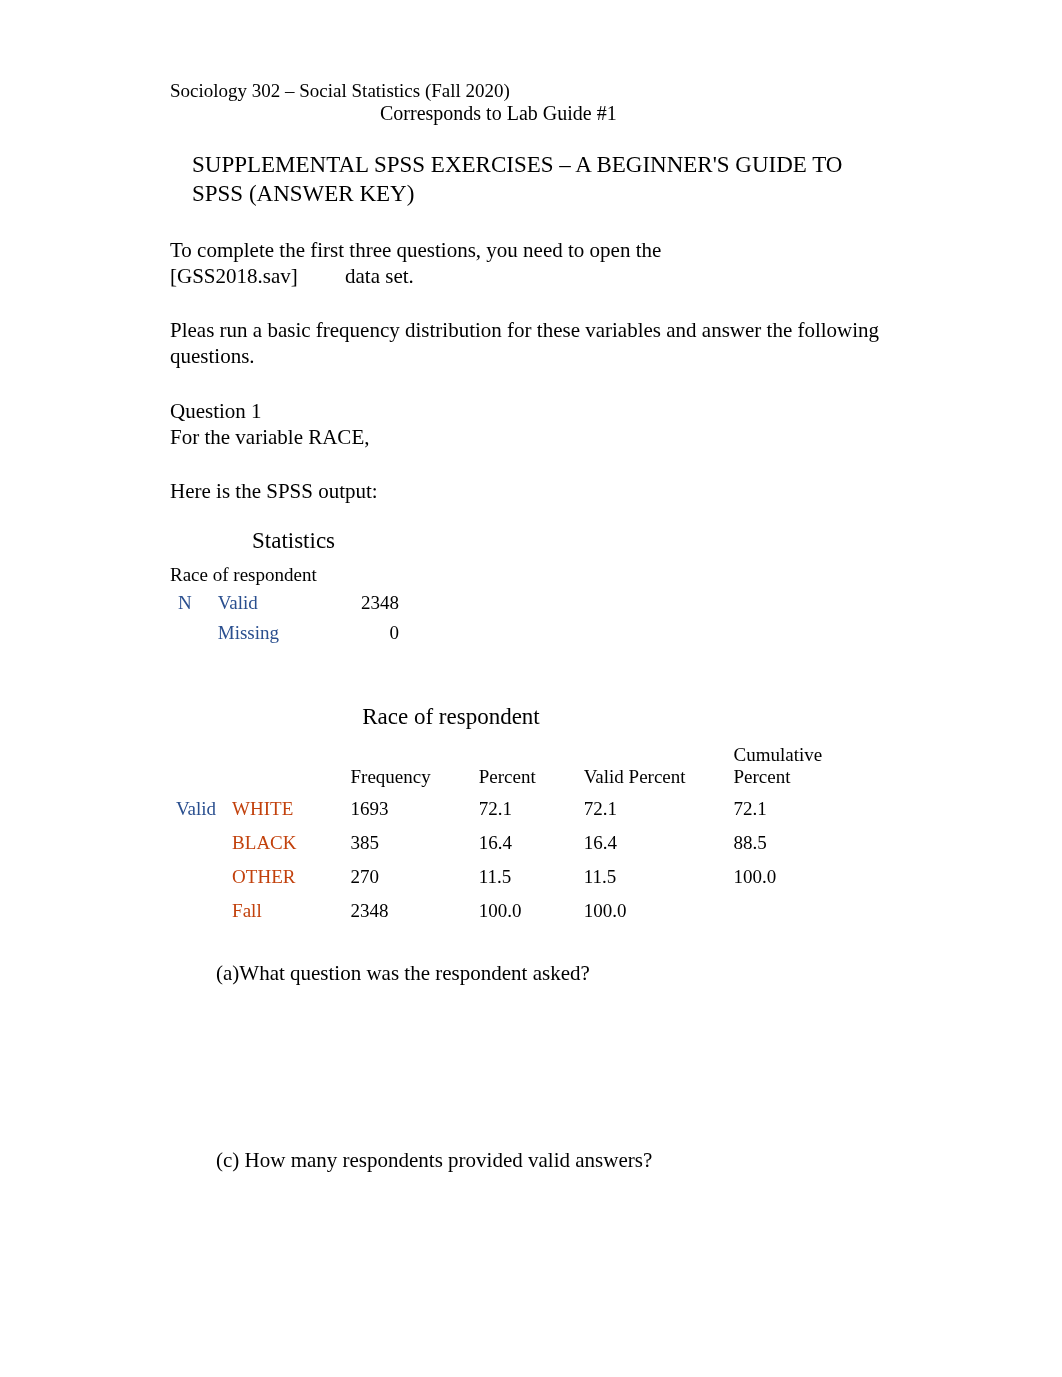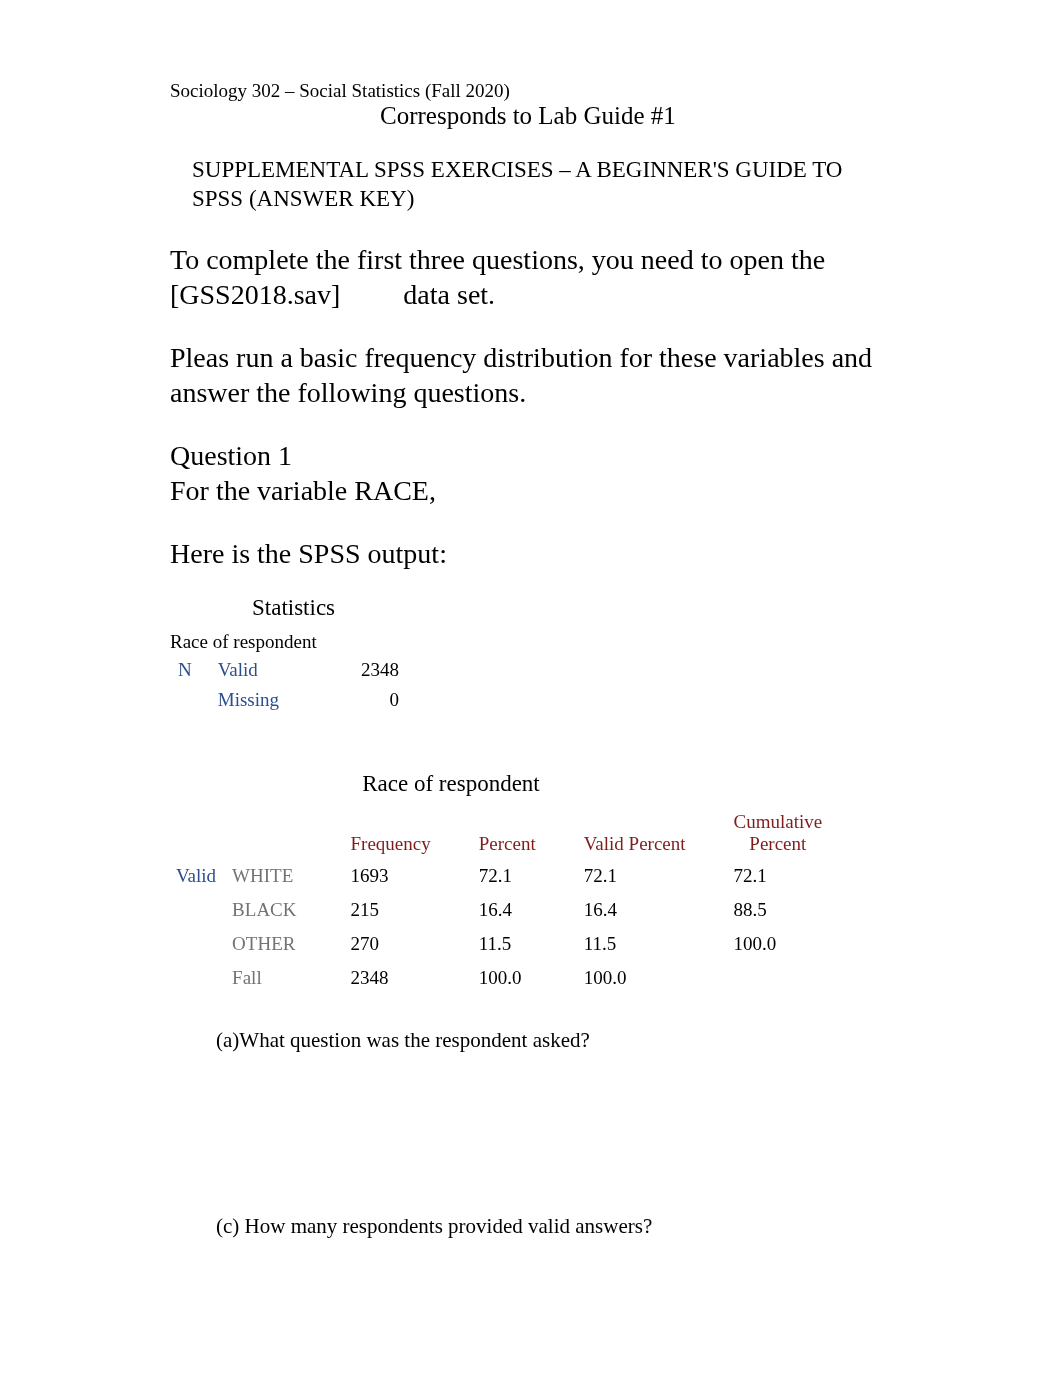--- a/index.html
+++ b/index.html
@@ -14,37 +14,37 @@
     width: 1062px;
     min-height: 1377px;
     padding: 80px 170px 60px 170px;
     box-sizing: border-box;
     position: relative;
   }
   .header-line1 {
     font-size: 19px;
   }
   .header-line2 {
-    font-size: 25px;
+    font-size: 20px;
     padding-left: 210px;
   }
   .title {
     font-size: 23px;
     text-align: left;
     margin-top: 26px;
     line-height: 1.25;
     padding-left: 22px;
   }
   .title .line2 {
     display: block;
     text-align: left;
     padding-right: 80px;
   }
   .body-text {
-    font-size: 28px;
+    font-size: 21px;
     line-height: 1.25;
     margin-top: 28px;
   }
   .dataset {
     display: inline-block;
   }
   .section-gap {
     margin-top: 28px;
   }
   .stats-block {
@@ -89,30 +89,30 @@
     text-align: center;
     padding-right: 160px;
   }
   .freq-table {
     border-collapse: collapse;
     font-size: 19px;
     margin-top: 10px;
   }
   .freq-table th {
     font-weight: normal;
-    color: #7f1d1d;
-    text-align: center;
+    color: #000000;
+    text-align: left;
     padding: 4px 24px;
     vertical-align: bottom;
   }
   .freq-table td {
     padding: 6px 24px;
   }
   .freq-table .rowlab {
-    color: #737373;
+    color: #c2410c;
     text-align: left;
     padding-left: 0;
     padding-right: 30px;
   }
   .freq-table .sidelab {
     color: #2a4f8f;
     vertical-align: top;
     padding-left: 6px;
     padding-right: 16px;
   }
@@ -196,21 +196,21 @@
       <tr>
         <td class="sidelab" rowspan="4">Valid</td>
         <td class="rowlab">WHITE</td>
         <td class="num">1693</td>
         <td class="num">72.1</td>
         <td class="num">72.1</td>
         <td class="num">72.1</td>
       </tr>
       <tr>
         <td class="rowlab">BLACK</td>
-        <td class="num">215</td>
+        <td class="num">385</td>
         <td class="num">16.4</td>
         <td class="num">16.4</td>
         <td class="num">88.5</td>
       </tr>
       <tr>
         <td class="rowlab">OTHER</td>
         <td class="num">270</td>
         <td class="num">11.5</td>
         <td class="num">11.5</td>
         <td class="num">100.0</td>

